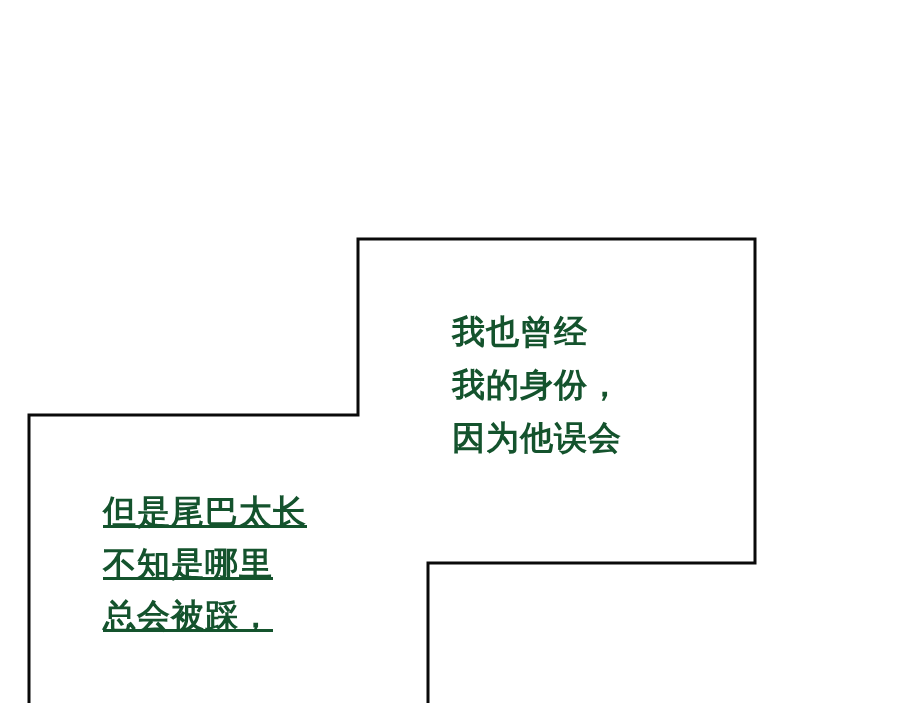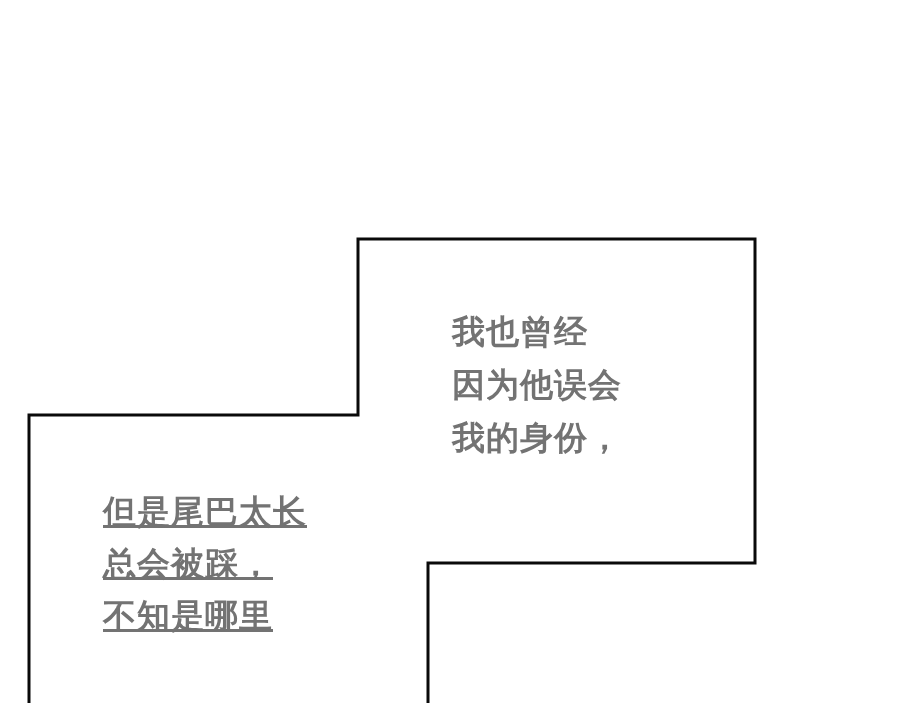--- a/index.html
+++ b/index.html
@@ -16,21 +16,21 @@
     }
     .panel-lines {
       position: absolute;
       left: 0;
       top: 0;
       width: 900px;
       height: 703px;
     }
     .caption {
       position: absolute;
-      color: #737373;
+      color: #14532d;
       font-size: 33px;
       line-height: 52px;
       font-weight: bold;
       letter-spacing: 1px;
       white-space: nowrap;
     }
     .caption .line {
       display: block;
     }
     #caption-right {
@@ -48,21 +48,21 @@
 </head>
 <body>
 
 <svg class="panel-lines" viewBox="0 0 900 703" xmlns="http://www.w3.org/2000/svg">
 
   <polyline points="29,703 29,415 358,415 358,239 755,239 755,563 428,563 428,703" fill="none" stroke="#0a0a0a" stroke-width="3" stroke-linejoin="miter"></polyline>
 </svg>
 
 <div class="caption" id="caption-right">
   <span class="line">我也曾经</span>
+  <span class="line">我的身份，</span>
   <span class="line">因为他误会</span>
-  <span class="line">我的身份，</span>
 </div>
 
 <div class="caption" id="caption-left">
   <span class="line">但是尾巴太长</span>
+  <span class="line">不知是哪里</span>
   <span class="line">总会被踩，</span>
-  <span class="line">不知是哪里</span>
 </div>
 
 </body></html>

